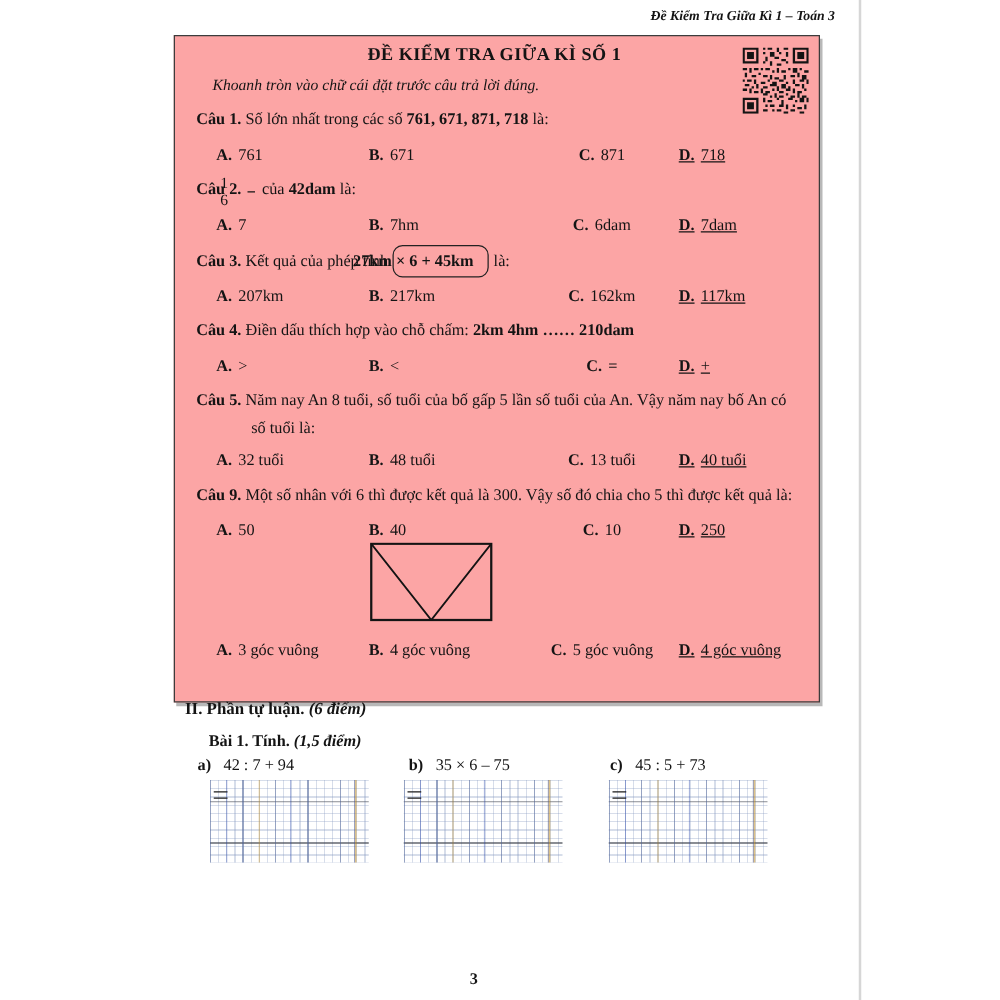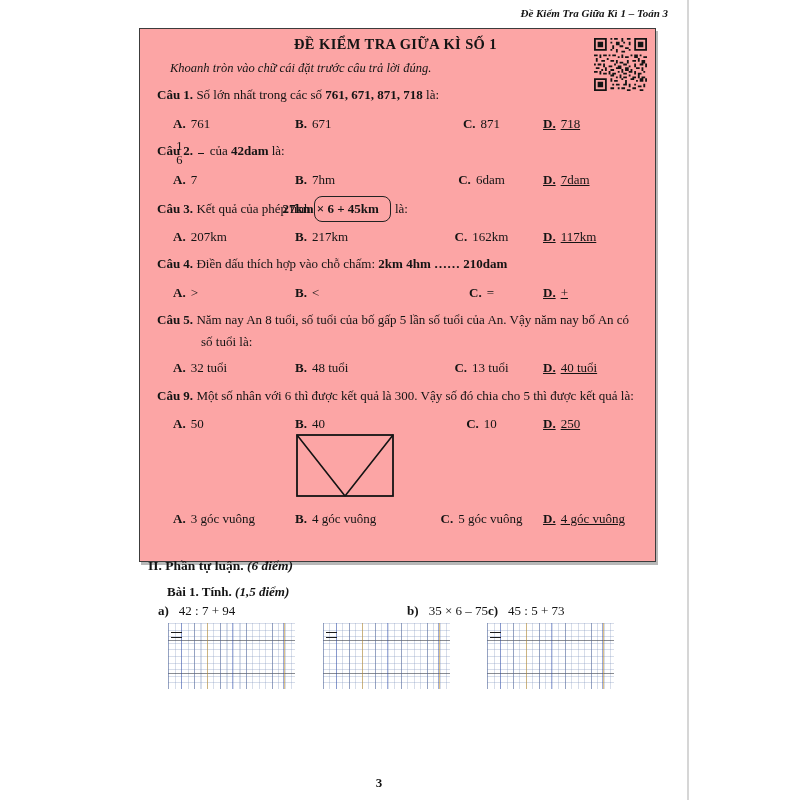--- a/index.html
+++ b/index.html
@@ -28,21 +28,21 @@
   .frac{display:inline-block;vertical-align:-9px;text-align:center;line-height:1.05;font-size:12.5px;margin:0 2px;}
   .frac .num{display:block;border-bottom:1.1px solid #141414;padding:0 3px;}
   .frac .den{display:block;padding:0 3px;}
   .expr-box{display:inline-block;border:1.4px solid #222;border-radius:8px;padding:1px 11px;
             font-weight:bold;margin:0 4px;}
   .figure{margin:2px 0 0 148px;}
   .sec2-gap{margin-top:30px;}
   .bai-head{margin-left:19px;font-weight:bold;font-size:13px;}
   .abc-row{display:flex;margin-left:10px;margin-top:2px;font-size:13px;line-height:17px;}
   .abc-cell{width:169px;}
-  .abc-cell.c2{width:161px;text-align:right;}
+  .abc-cell.c2{width:161px;}
   .abc-cell.c3{width:auto;}
   .abc-cell .plabel{font-weight:bold;margin-right:10px;}
   .grids{display:flex;margin-left:20px;margin-top:4px;}
   .grid{position:relative;width:127px;height:66px;background-color:#fff;
     background-image:
       repeating-linear-gradient(to right, rgba(40,70,170,0.45) 0 1px, transparent 1px 51px),
       repeating-linear-gradient(to right, rgba(195,145,40,0.55) 0 1px, transparent 1px 77px),
       repeating-linear-gradient(to right, rgba(85,105,155,0.5) 0 1px, transparent 1px 26px),
       repeating-linear-gradient(to bottom, rgba(60,65,75,0.6) 0 1px, transparent 1px 33px),
       repeating-linear-gradient(to right, rgba(130,150,190,0.32) 0 1px, transparent 1px 6.5px),

